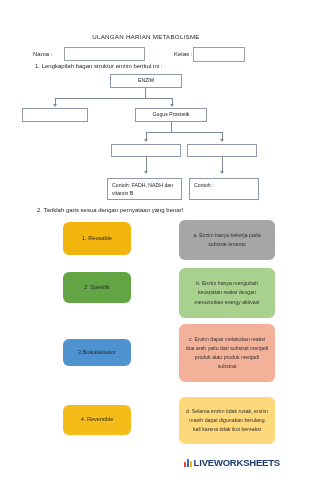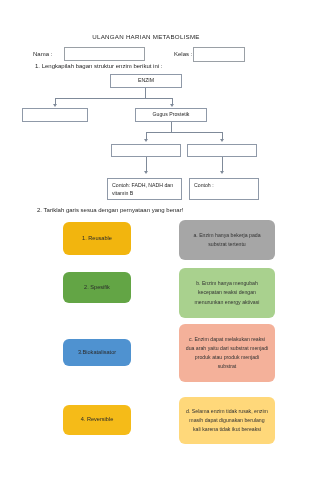--- a/index.html
+++ b/index.html
@@ -159,14 +159,22 @@
     <div class="chip c2">2. Spesifik</div>
     <div class="chip c3">3.Biokatalisator</div>
     <div class="chip c4">4. Reversible</div>
 
     <div class="chip right r1">a. Enzim hanya bekerja pada substrat tertentu</div>
     <div class="chip right r2">b. Enzim hanya mengubah kecepatan reaksi dengan menurunkan energy aktivasi</div>
     <div class="chip right r3">c. Enzim dapat melakukan reaksi dua arah yaitu dari substrat menjadi produk atau produk menjadi substrat</div>
     <div class="chip right r4">d. Selama enzim tidak rusak, enzim masih dapat digunakan berulang kali karena tidak ikut bereaksi</div>
   </div>
 
+  <div class="footer">
+    <span class="lw-mark">
+      <i class="lw-b1"></i>
+        <i class="lw-b2"></i>
+        <i class="lw-b3"></i>
+    </span>
+    <span class="lw-text">LIVEWORKSHEETS</span>
+  </div>
 
 </div>
 
 </body></html>

